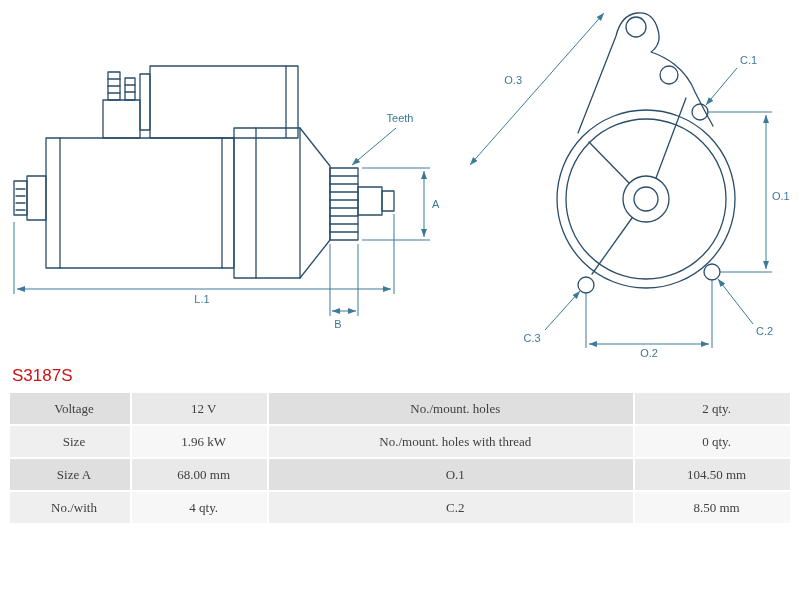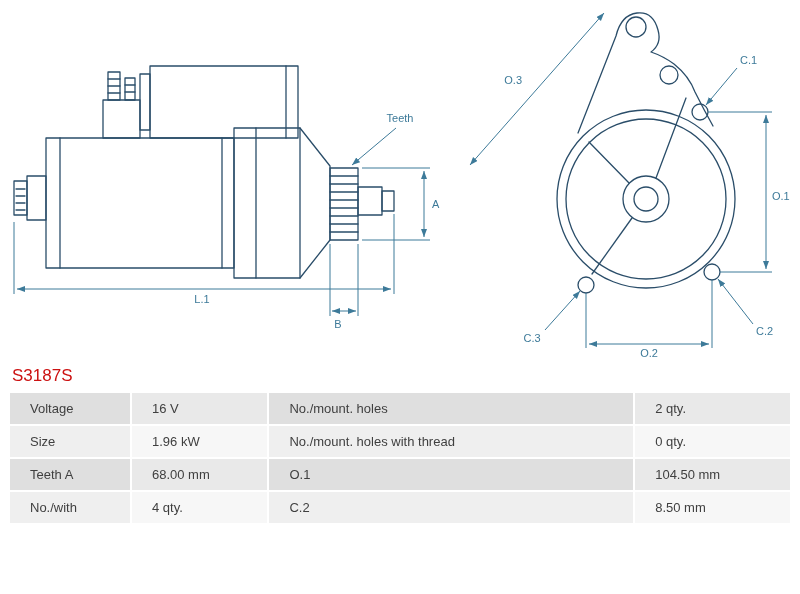--- a/index.html
+++ b/index.html
@@ -7,21 +7,21 @@
   .page{width:800px;height:594px;}
   .drawing-wrap{width:800px;height:362px;}
   svg{display:block;}
   .outline{stroke:var(--outline);fill:none;stroke-width:1.3;stroke-linejoin:round;stroke-linecap:round;}
   .dim{stroke:var(--dimension);fill:none;stroke-width:1;}
   .dimtext{fill:var(--dimension);font-family:"Liberation Sans","DejaVu Sans",sans-serif;font-size:11px;}
   .arrfill{fill:var(--dimension);}
   .part-number{color:var(--part-number);font-size:17px;margin:4px 4px 5px 12px;}
   table.spec{border-collapse:separate;border-spacing:2px;width:784px;margin:0 8px;
     font-size:13px;color:var(--table-text);table-layout:fixed;}
-  table.spec td{padding:7px 12px 7px 20px;text-align:left;height:17px;overflow:hidden;white-space:nowrap;}
+  table.spec td{padding:7px 12px 7px 20px;text-align:center;height:17px;overflow:hidden;white-space:nowrap;font-family:Liberation Serif, serif;}
   col.c1{width:15.5%;} col.c2{width:17.5%;} col.c3{width:47%;} col.c4{width:20%;}
   tr:nth-child(odd) td.lbl{background:var(--row-odd-label);}
   tr:nth-child(odd) td.val{background:var(--row-odd-value);}
   tr:nth-child(even) td.lbl{background:var(--row-even-label);}
   tr:nth-child(even) td.val{background:var(--row-even-value);}
 </style>
 </head>
 <body>
 
 <div class="page">
@@ -151,32 +151,32 @@
   <table class="spec">
     <colgroup>
         <col class="c1">
         <col class="c2">
         <col class="c3">
         <col class="c4">
       </colgroup>
     <tbody>
       <tr>
         <td class="lbl">Voltage</td>
-        <td class="val">16 V</td>
+        <td class="val">12 V</td>
         <td class="lbl">No./mount. holes</td>
         <td class="val">2 qty.</td>
       </tr>
       <tr>
         <td class="lbl">Size</td>
         <td class="val">1.96 kW</td>
         <td class="lbl">No./mount. holes with thread</td>
         <td class="val">0 qty.</td>
       </tr>
       <tr>
-        <td class="lbl">Teeth A</td>
+        <td class="lbl">Size A</td>
         <td class="val">68.00 mm</td>
         <td class="lbl">O.1</td>
         <td class="val">104.50 mm</td>
       </tr>
       <tr>
         <td class="lbl">No./with</td>
         <td class="val">4 qty.</td>
         <td class="lbl">C.2</td>
         <td class="val">8.50 mm</td>
       </tr>

